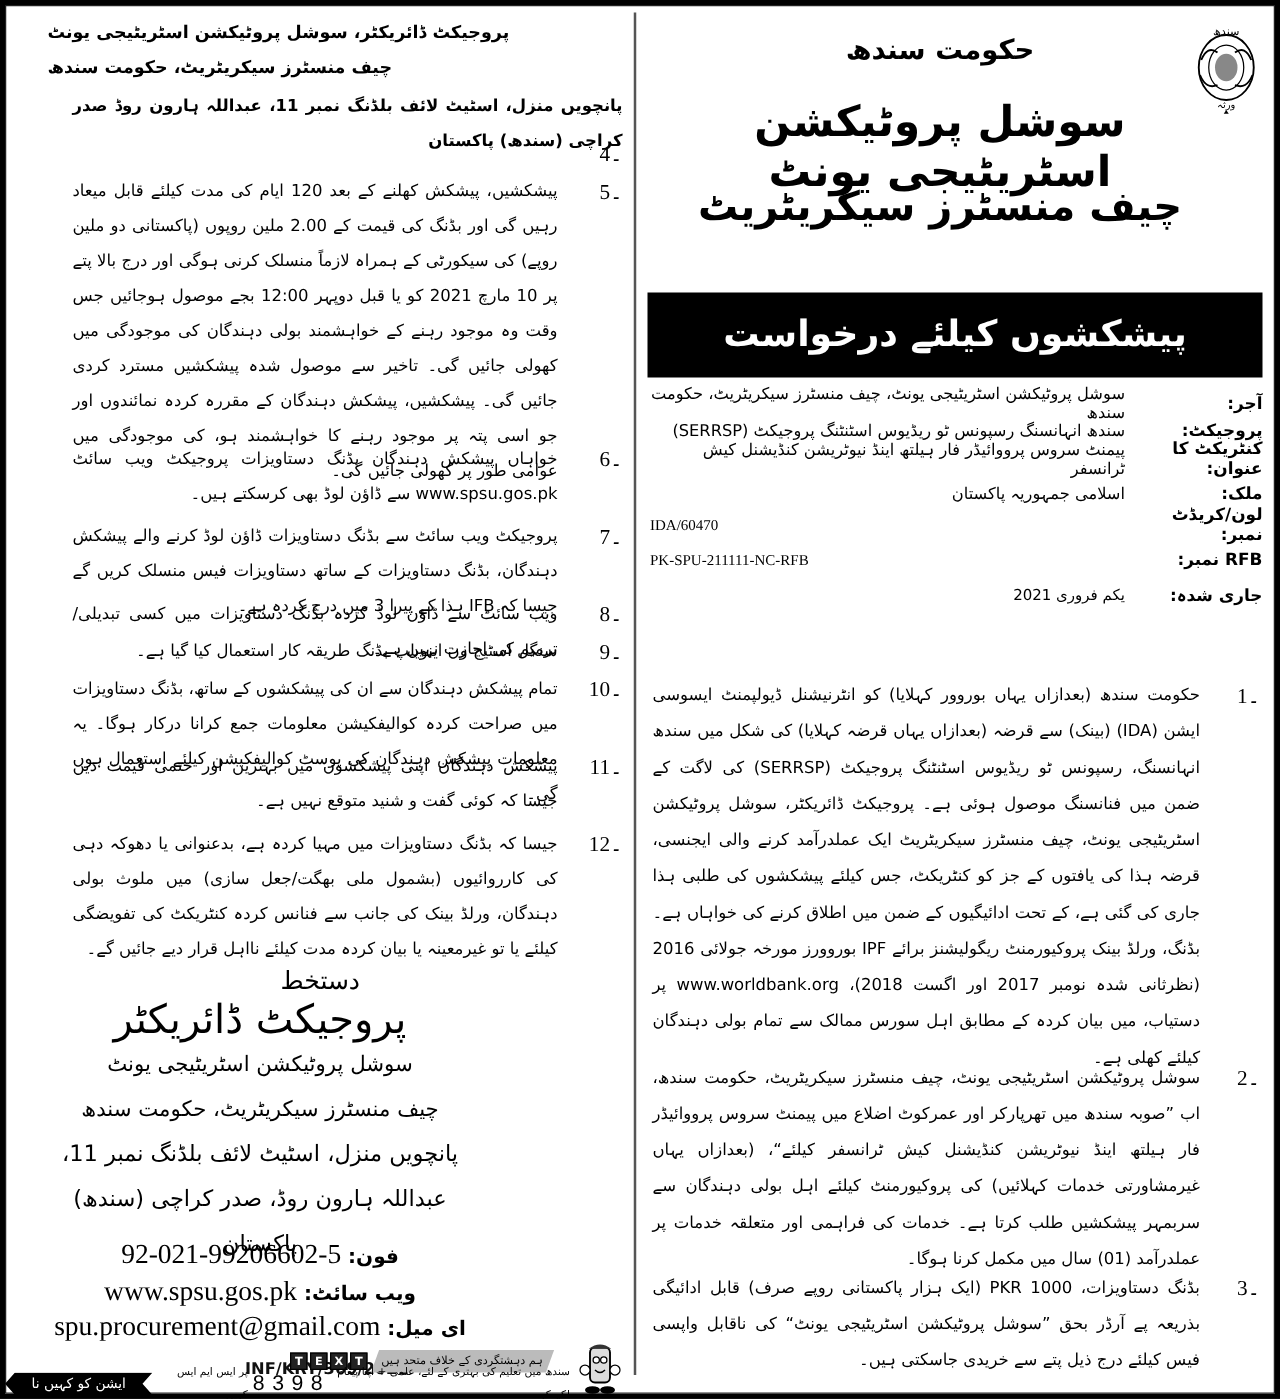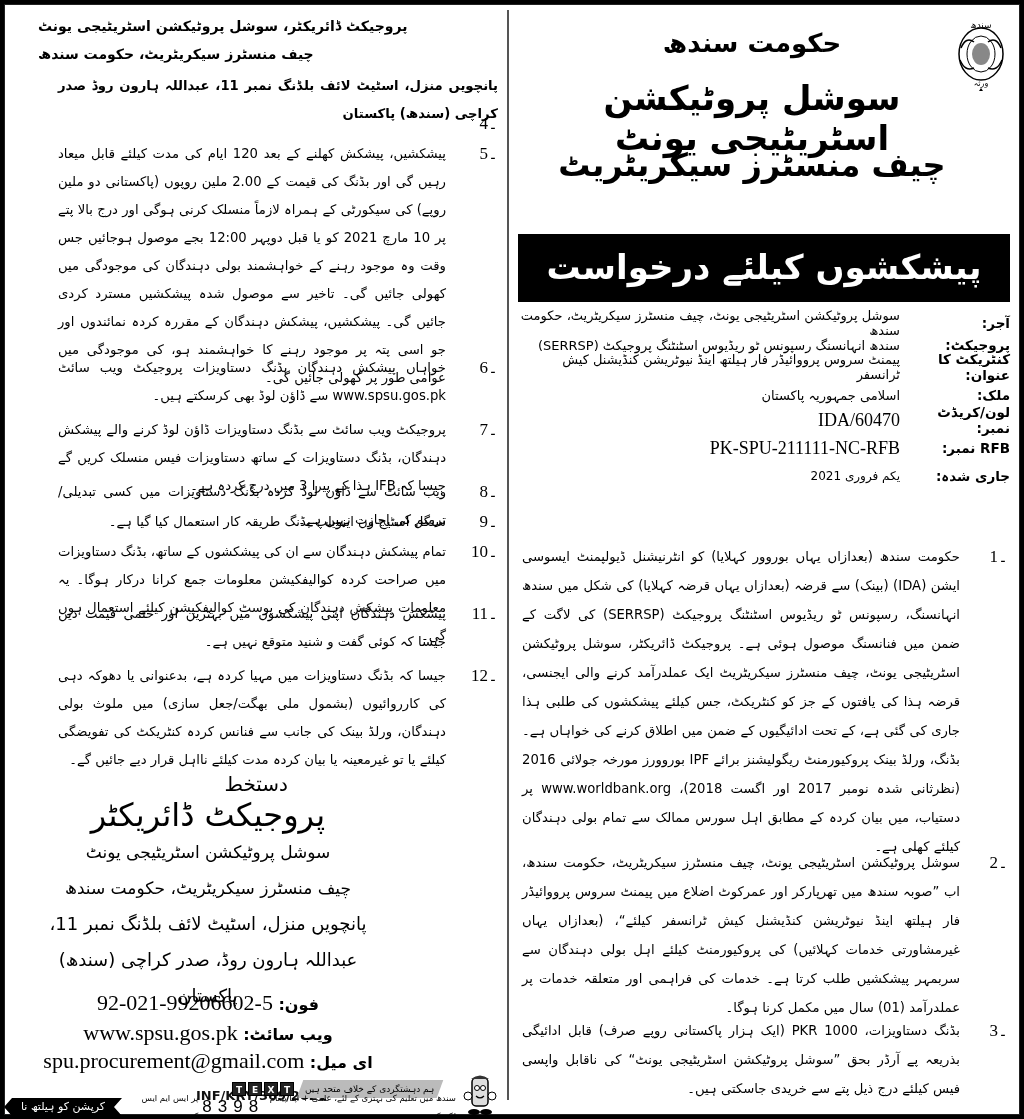--- a/index.html
+++ b/index.html
@@ -13,32 +13,32 @@
       position: absolute; left: 507px; top: 10px; width: 2px; height: 1090px; background: #555;
     }
     .urdu { direction: rtl; unicode-bidi: embed; font-family: "DejaVu Sans", sans-serif; }
 
     
     .right { position: absolute; left: 512px; top: 6px; width: 502px; height: 1100px; }
     .emblem {
       position: absolute; right: 8px; top: 8px; width: 50px; height: 78px;
     }
     .hdr { position: absolute; left: 40px; width: 400px; text-align: center; font-weight: bold; }
-    .hdr1 { top: 22px; font-size: 26px; }
+    .hdr1 { top: 22px; font-size: 22px; }
     .hdr2 { top: 72px; font-size: 34px; }
     .hdr3 { top: 140px; font-size: 32px; }
     .banner {
       position: absolute; left: 6px; top: 228px; width: 492px; height: 68px; background: #000;
-      color: #fff; font-weight: bold; font-size: 34px; text-align: center; line-height: 66px;
+      color: #fff; font-weight: bold; font-size: 29px; text-align: center; line-height: 66px;
     }
     .meta { position: absolute; left: 8px; width: 490px; font-size: 13px; }
     .meta .row { display: flex; direction: rtl; height: 22px; align-items: center; }
     .meta .lbl { width: 110px; font-weight: bold; font-size: 13.5px; }
     .meta .val { flex: 1; }
-    .meta .val.num { font-family: "Liberation Serif", serif; font-size: 18px; direction: ltr; text-align: right; }
+    .meta .val.num { font-family: "Liberation Serif", serif; font-size: 12px; direction: ltr; }
     .para { position: absolute; left: 10px; width: 486px; font-size: 13.2px; line-height: 29px; }
     .para .num-lbl { position: absolute; right: 0; top: 0; width: 30px; font-family: "Liberation Serif", serif; font-size: 17px; text-align: right; direction: ltr; }
     .para .txt { margin-right: 48px; text-align: justify; }
 
     
     .left { position: absolute; left: 8px; top: 6px; width: 494px; height: 1100px; }
     .addr { position: absolute; right: 24px; width: 440px; font-size: 13.5px; line-height: 28px; text-align: left; }
     .addr .bold-line { font-weight: bold; font-size: 14px; }
     .item { position: absolute; left: 6px; width: 484px; font-size: 13.2px; line-height: 28px; }
     .item .num-lbl { position: absolute; right: 0; top: 0; width: 30px; font-family: "Liberation Serif", serif; font-size: 17px; direction: ltr; text-align: right; }
@@ -222,21 +222,21 @@
 <div class="ref">INF/KRY/369/2021</div>
 <div class="text-sms" style="left: 232px;">
   <span>T</span>
   <span>E</span>
   <span>X</span>
   <span>T</span>
 </div>
 <div class="slogan urdu">
   <span>ہم دہشتگردی کے خلاف متحد ہیں</span>
 </div>
-<div class="corruption urdu">کرپشن کو ہیلتھ نا</div>
+<div class="corruption urdu">ایشن کو کہیں نا</div>
 <div class="sms-line urdu">
   <span>سندھ میں تعلیم کی بہتری کے لئے، علمی + اپنا پیغام لکھ کر</span>
   <span class="code">8398</span>
   <span>پر ایس ایم ایس کریں۔</span>
 </div>
 <div class="mascot">
   <svg width="36" height="44" viewBox="0 0 36 44">
     <rect x="10" y="6" width="16" height="28" rx="4" fill="#ddd" stroke="#000" stroke-width="1.5"></rect>
     <path d="M9 7 Q18 0 27 7" fill="#333"></path>
     <circle cx="15" cy="16" r="2.5" fill="#fff" stroke="#000"></circle>

